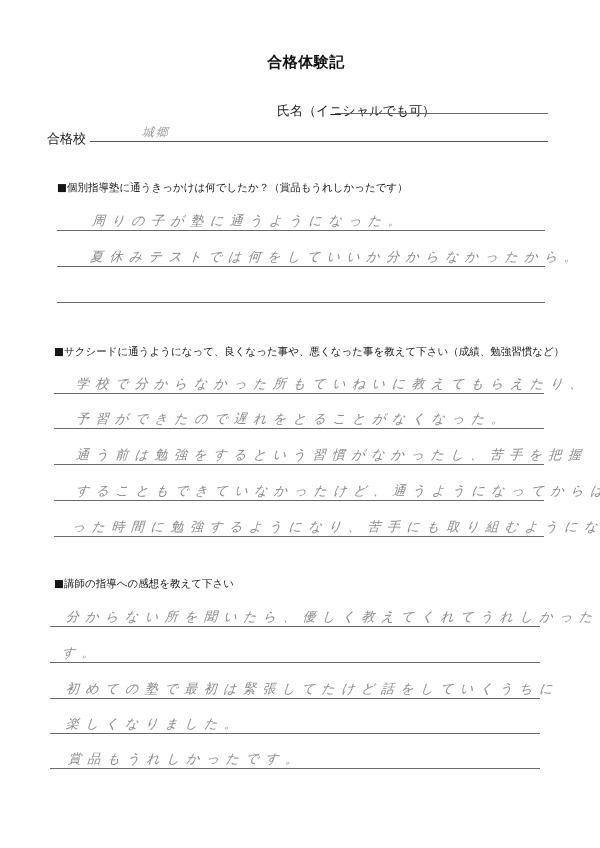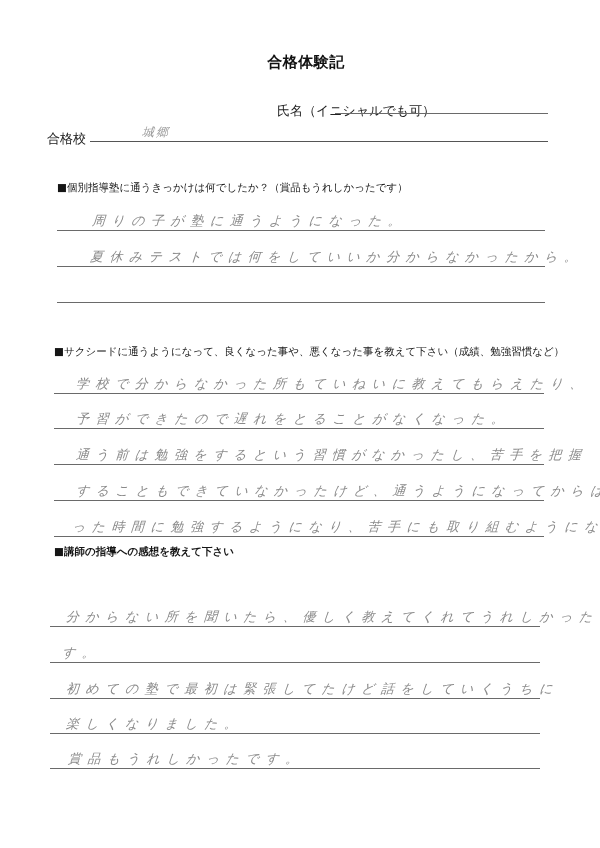--- a/index.html
+++ b/index.html
@@ -53,21 +53,21 @@
   <div class="rule" style="left:54px; width:490px; top:393px;"></div>
   <div class="hw" style="left:76px; top:410px;">予習ができたので遅れをとることがなくなった。</div>
   <div class="rule" style="left:54px; width:490px; top:428px;"></div>
   <div class="hw" style="left:76px; top:446px;">通う前は勉強をするという習慣がなかったし、苦手を把握</div>
   <div class="rule" style="left:54px; width:490px; top:464px;"></div>
   <div class="hw" style="left:76px; top:482px;">することもできていなかったけど、通うようになってからは決ま</div>
   <div class="rule" style="left:54px; width:490px; top:500px;"></div>
   <div class="hw" style="left:72px; top:518px;">った時間に勉強するようになり、苦手にも取り組むようになった。</div>
   <div class="rule" style="left:54px; width:490px; top:536px;"></div>
 
-  <div class="abs heading" style="left:54px; top:545px;font-weight:bold;">■講師の指導への感想を教えて下さい</div>
+  <div class="abs heading" style="left:54px; top:577px;">■講師の指導への感想を教えて下さい</div>
   <div class="hw" style="left:66px; top:608px;">分からない所を聞いたら、優しく教えてくれてうれしかったで</div>
   <div class="rule" style="left:50px; width:490px; top:626px;"></div>
   <div class="hw" style="left:62px; top:644px;">す。</div>
   <div class="rule" style="left:50px; width:490px; top:662px;"></div>
   <div class="hw" style="left:66px; top:680px;">初めての塾で最初は緊張してたけど話をしていくうちに</div>
   <div class="rule" style="left:50px; width:490px; top:698px;"></div>
   <div class="hw" style="left:66px; top:715px;">楽しくなりました。</div>
   <div class="rule" style="left:50px; width:490px; top:733px;"></div>
   <div class="hw" style="left:68px; top:750px;">賞品もうれしかったです。</div>
   <div class="rule" style="left:50px; width:490px; top:768px;"></div>

